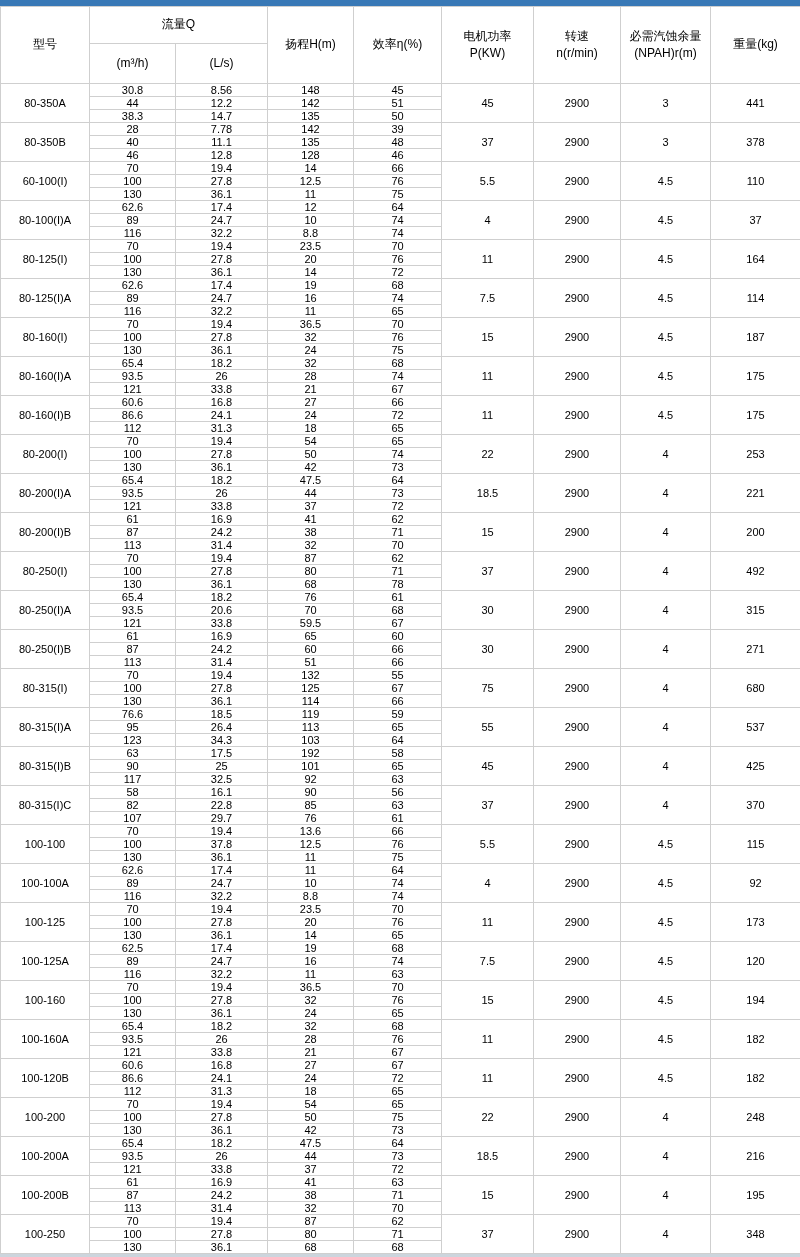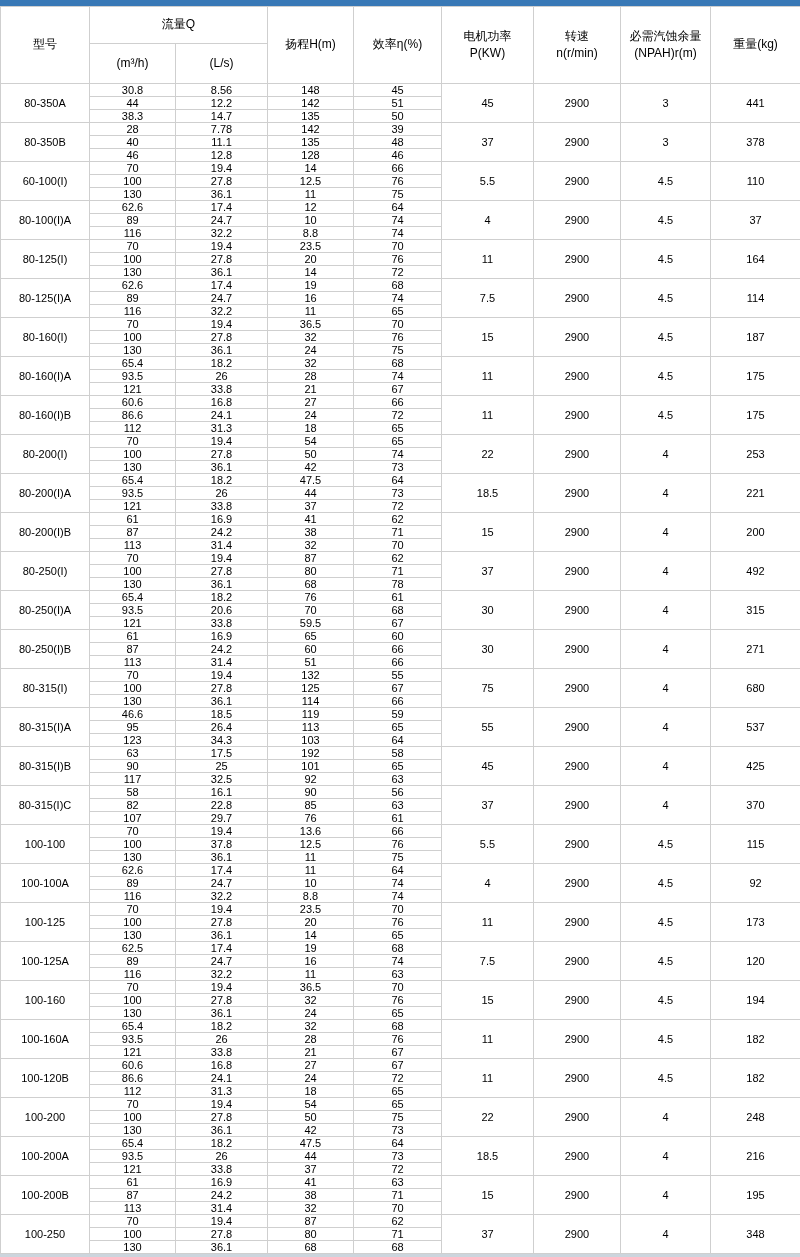--- a/index.html
+++ b/index.html
@@ -431,21 +431,21 @@
         <td>67</td>
       </tr>
       <tr>
         <td>130</td>
         <td>36.1</td>
         <td>114</td>
         <td>66</td>
       </tr>
       <tr class="group-start">
         <td class="model-cell" rowspan="3">80-315(I)A</td>
-        <td>46.6</td>
+        <td>76.6</td>
         <td>18.5</td>
         <td>119</td>
         <td>59</td>
         <td class="merged-cell" rowspan="3">55</td>
         <td class="merged-cell" rowspan="3">2900</td>
         <td class="merged-cell" rowspan="3">4</td>
         <td class="merged-cell" rowspan="3">537</td>
       </tr>
       <tr>
         <td>95</td>

